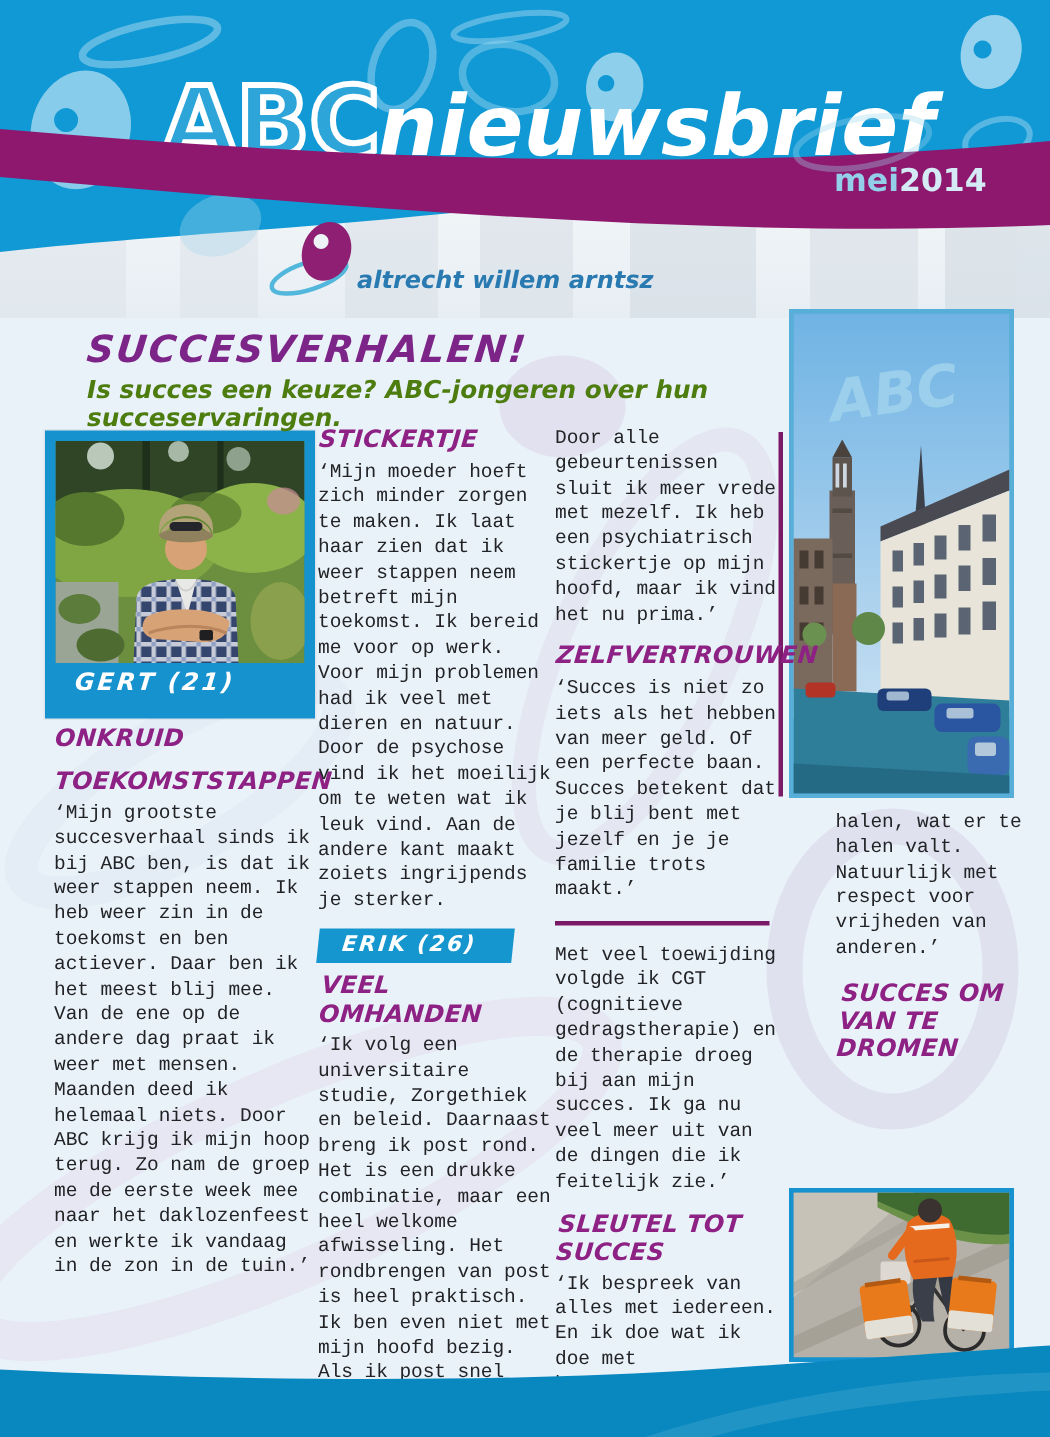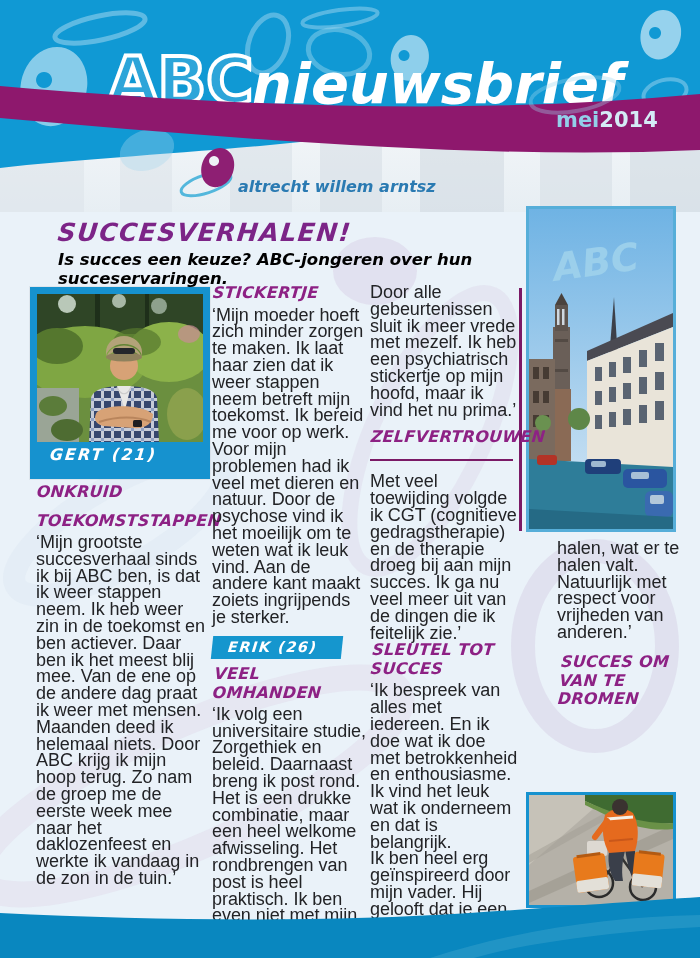--- a/index.html
+++ b/index.html
@@ -8,31 +8,31 @@
   .abs{position:absolute;}
 
   
   #body-bg{left:0;top:196px;width:700px;height:762px;background:#eaf2f9;}
   #watermarks{left:0;top:196px;width:700px;height:762px;pointer-events:none;}
 
   
   .h-marker{font-family:"DejaVu Sans",sans-serif;font-style:italic;font-weight:bold;
             color:#8d2184;font-size:16px;line-height:1.16;letter-spacing:.3px;
             transform:skewX(-5deg);transform-origin:left bottom;margin:0 0 4px 0;}
-  .body-text{font-size:18px;line-height:16.8px;color:#222326;letter-spacing:-.05px;
-             white-space:pre-line;margin:0;}
+  .body-text{font-size:13px;line-height:16.8px;color:#222326;letter-spacing:-.05px;
+             white-space:pre-line;margin:0;font-family:Liberation Mono, monospace;}
   .section{margin-bottom:10px;}
   .col{z-index:5;}
 
   
   #headline-title{left:58px;top:218px;font-family:"DejaVu Sans",sans-serif;
      font-style:italic;font-weight:bold;font-size:25px;color:#7c2487;letter-spacing:1.5px;
      transform:skewX(-6deg);z-index:6;}
   #headline-subtitle{left:58px;top:250px;width:520px;font-style:italic;font-weight:bold;
-     font-size:16.5px;color:#000000;z-index:6;font-family:"DejaVu Sans",sans-serif;}
+     font-size:16.5px;color:#4d7c0f;z-index:6;font-family:"DejaVu Sans",sans-serif;}
 
   
   .photo-frame{background:#1692cf;box-shadow:0 0 0 1px rgba(0,0,0,.05);}
   #gert-frame{left:30px;top:287px;width:180px;height:192px;z-index:5;}
   #gert-frame svg{position:absolute;left:7px;top:7px;}
   #gert-caption{position:absolute;left:20px;top:158px;width:160px;color:#fff;
      font-family:"DejaVu Sans",sans-serif;font-style:italic;font-weight:bold;
      font-size:16px;letter-spacing:2px;transform:skewX(-6deg);}
   #street-frame{left:526px;top:206px;width:150px;height:326px;background:#56aed9;z-index:5;}
   #street-frame svg{position:absolute;left:3px;top:3px;}
@@ -298,23 +298,24 @@
   <div class="section">
     <div class="h-marker">VEEL OMHANDEN</div>
     <p class="body-text">‘Ik volg een universitaire studie, Zorgethiek en beleid. Daarnaast breng ik post rond. Het is een drukke combinatie, maar een heel welkome afwisseling. Het rondbrengen van post is heel praktisch. Ik ben even niet met mijn hoofd bezig. Als ik post snel rondbreng, blijf ik er met mijn gedachten bij. Eerder voelde ik wel eens wat in mijn buik. Dan dacht ik dat mensen mijn energie wilden afpakken. Een hele onplezierige gedachte. Nu check ik de gedachte: ‘Klopt het wel?’ Hoe ga je om met je kwetsbaarheid zonder te wantrouwend te zijn.</p>
   </div>
 </div>
 
 <div class="abs col" id="col3">
   <p class="body-text" style="margin-bottom:10px">Door alle gebeurtenissen sluit ik meer vrede met mezelf. Ik heb een psychiatrisch stickertje op mijn hoofd, maar ik vind het nu prima.’</p>
   <div class="section">
     <div class="h-marker">ZELFVERTROUWEN</div>
+    <p class="body-text">‘Succes is niet zo iets als het hebben van meer geld. Of een perfecte baan. Succes betekent dat je blij bent met jezelf en je je familie trots maakt.’</p>
   </div>
   <div class="divider"></div>
-  <p class="body-text" style="">Met veel toewijding volgde ik CGT (cognitieve gedragstherapie) en de therapie droeg bij aan mijn succes. Ik ga nu veel meer uit van de dingen die ik feitelijk zie.’</p>
+  <p class="body-text" style="margin-bottom:10px">Met veel toewijding volgde ik CGT (cognitieve gedragstherapie) en de therapie droeg bij aan mijn succes. Ik ga nu veel meer uit van de dingen die ik feitelijk zie.’</p>
   <div class="section">
     <div class="h-marker">SLEUTEL TOT SUCCES</div>
     <p class="body-text">‘Ik bespreek van alles met iedereen. En ik doe wat ik doe met betrokkenheid en enthousiasme. Ik vind het leuk wat ik onderneem en dat is belangrijk.
 Ik ben heel erg geïnspireerd door mijn vader. Hij gelooft dat je een sterke wil moet hebben en moet doorzetten. Zo benut je je vermogens ten volle. Het komt er eenvoudig op neer alles uit het leven te</p>
   </div>
 </div>
 
 <div class="abs col" id="col4">
   <p class="body-text" style="margin-bottom:12px">halen, wat er te halen valt. Natuurlijk met respect voor vrijheden van anderen.’</p>
   <div class="section">

